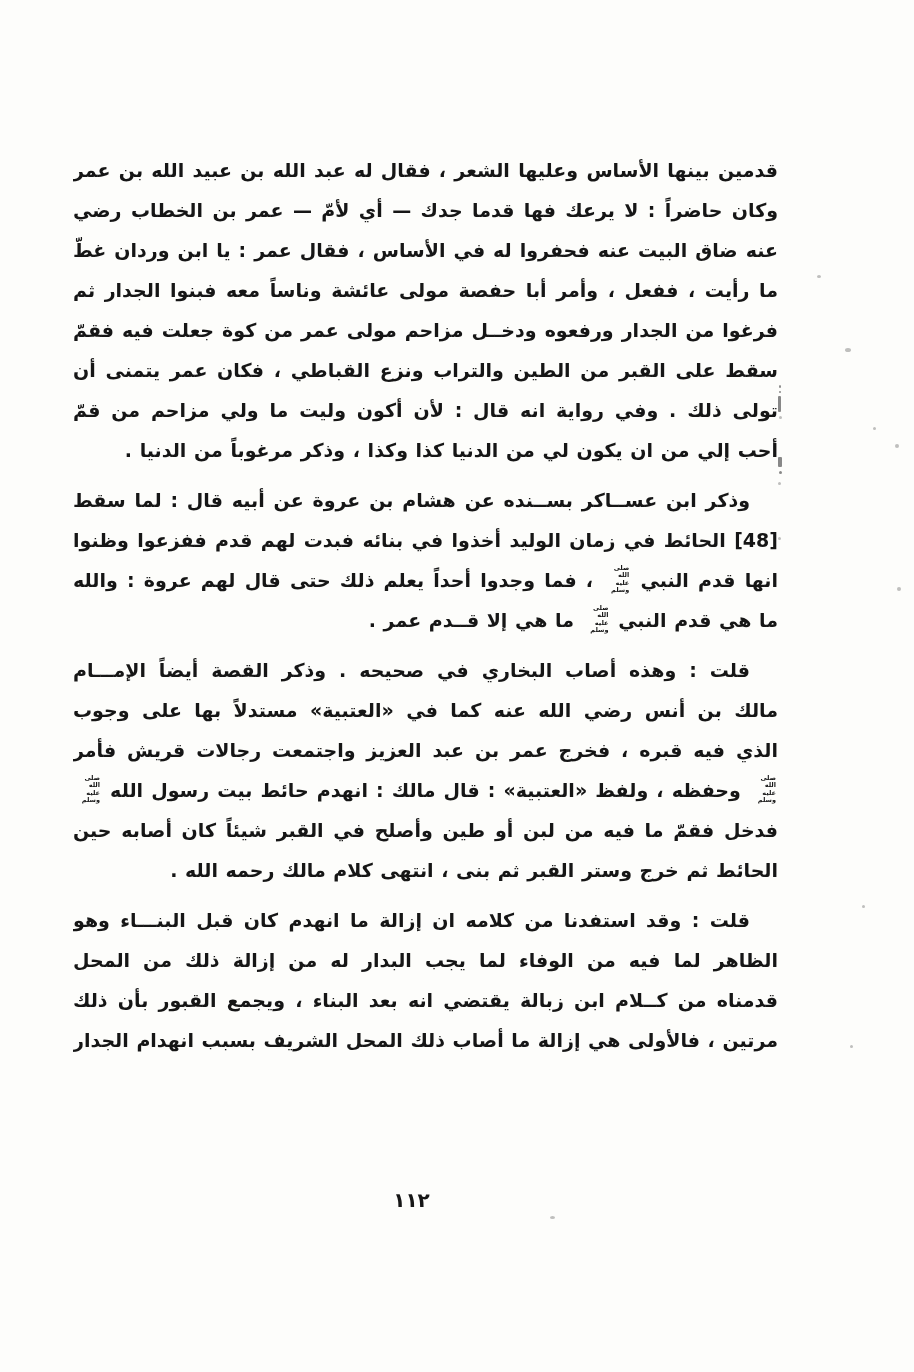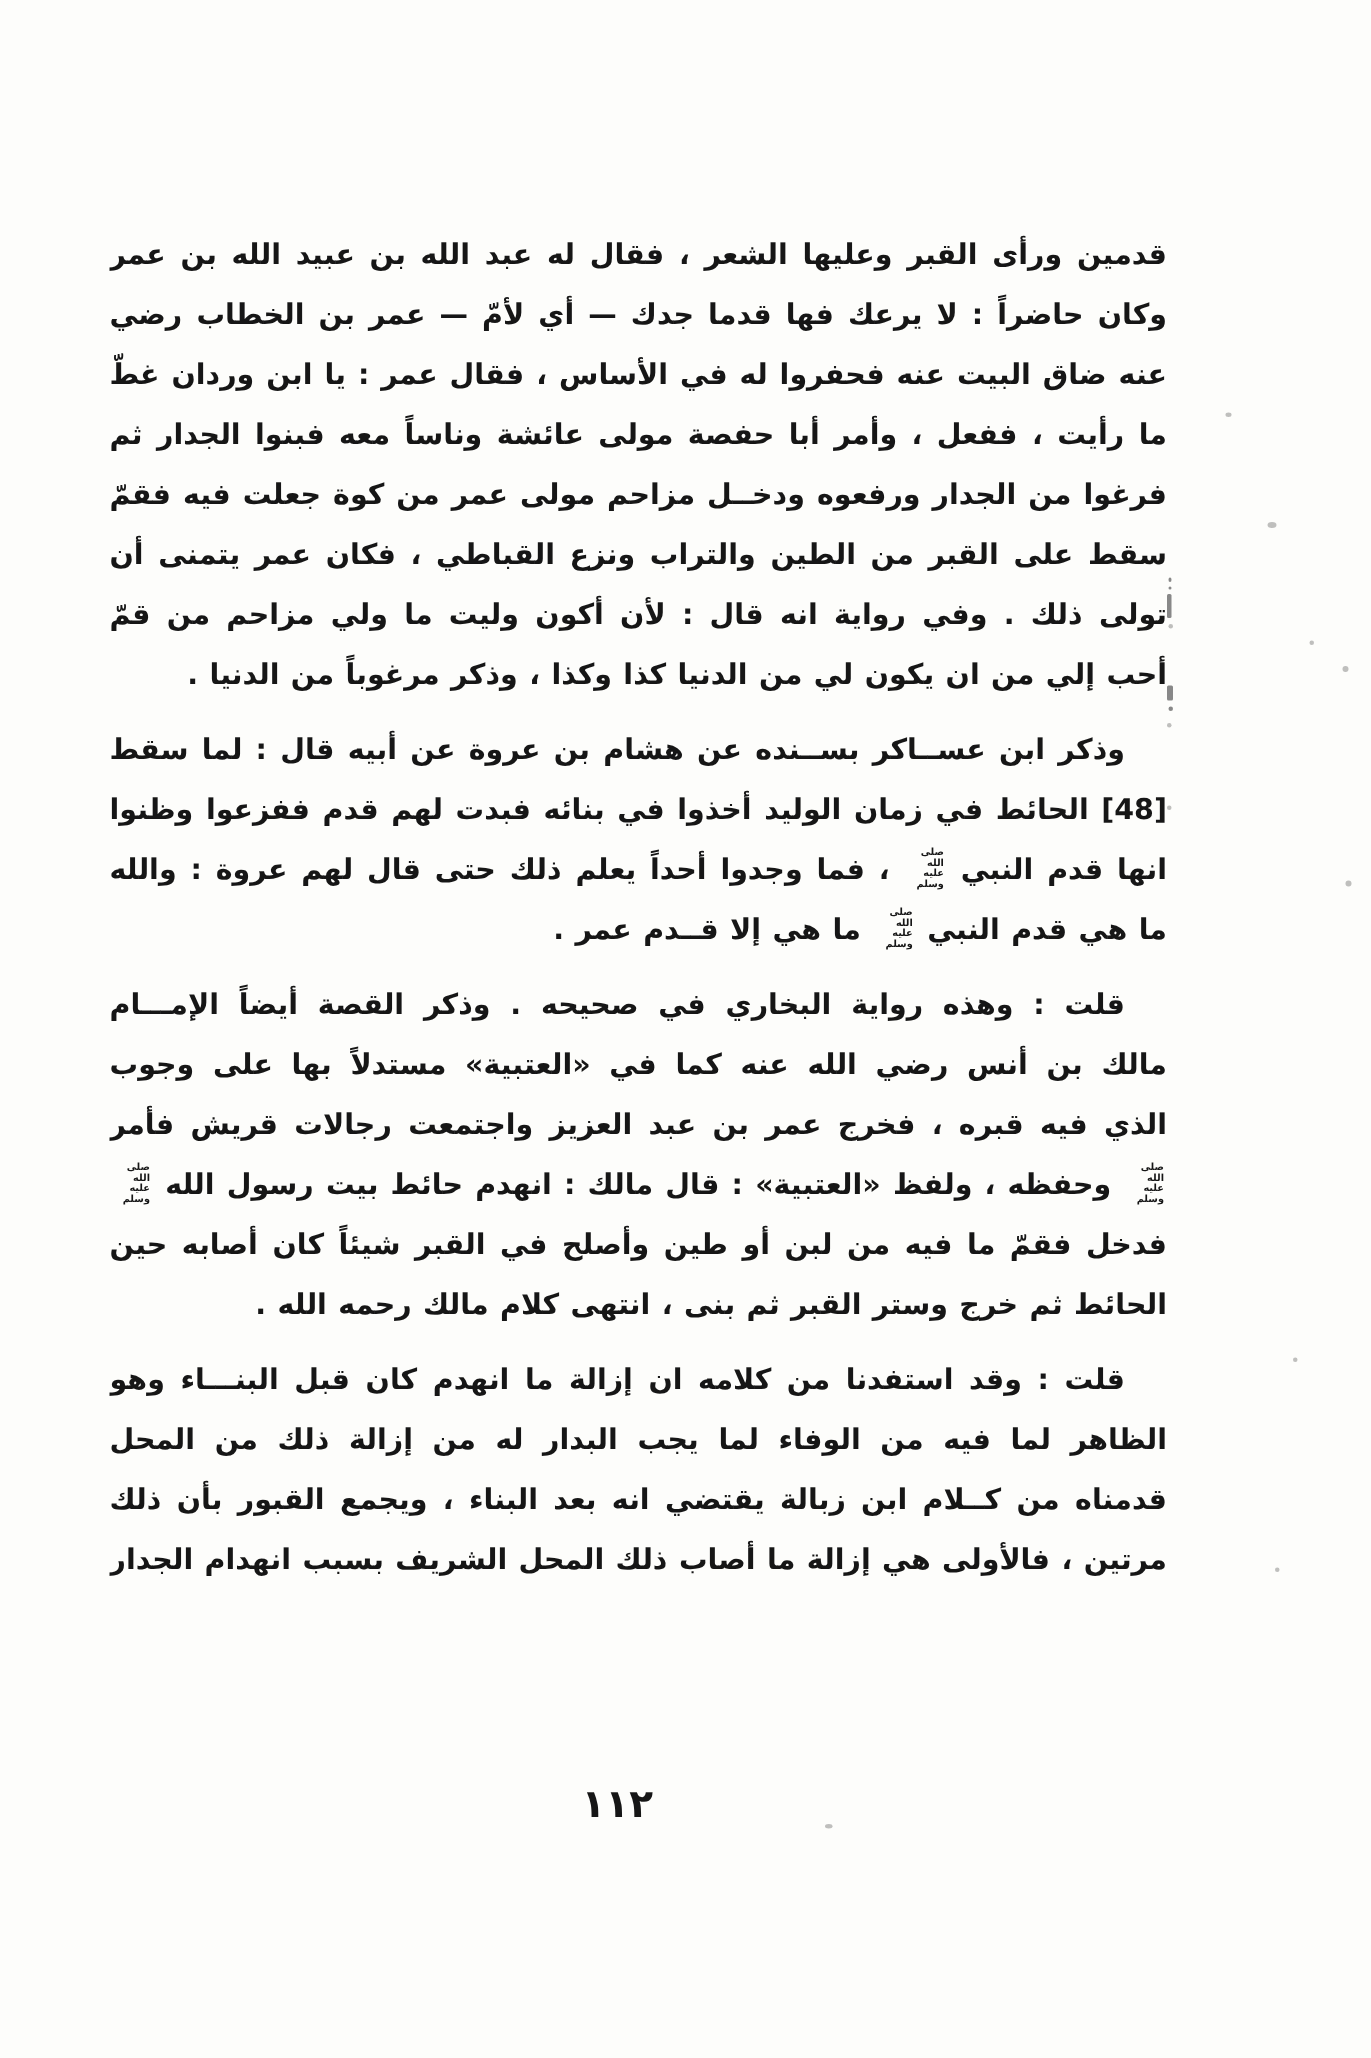--- a/index.html
+++ b/index.html
@@ -45,53 +45,53 @@
     transform:translateY(-2px);
     word-spacing:0;
     letter-spacing:0;
   }
   .page-number{
     position:absolute;
     top:1188px;left:73px;width:705px;
     text-align:center;
     font-family:"DejaVu Sans",sans-serif;
     font-weight:700;
-    font-size:26px;
+    font-size:20px;
     letter-spacing:3px;
     transform:translateX(-14px);
     direction:rtl;
   }
   .speck{position:absolute;background:#4a4a4a;border-radius:50%;opacity:.65;}
   .speck.bar{border-radius:1px;}
   .speck.faint{opacity:.35;}
 </style>
 </head>
 <body>
 
 <div class="page" style="background: rgb(253, 253, 251); color: rgb(22, 22, 22);">
 
   <div class="body-text">
       <div class="paragraph">
-        <div class="line">قدمين ورأى القبر وعليها الشعر ، فقال له عبد الله بن عبيد الله بن عمر</div>
+        <div class="line">قدمين بينها الأساس وعليها الشعر ، فقال له عبد الله بن عبيد الله بن عمر</div>
         <div class="line">وكان حاضراً : لا يرعك فها قدما جدك — أي لأمّ — عمر بن الخطاب رضي الله</div>
         <div class="line">عنه ضاق البيت عنه فحفروا له في الأساس ، فقال عمر : يا ابن وردان غطّ</div>
         <div class="line">ما رأيت ، ففعل ، وأمر أبا حفصة مولى عائشة وناساً معه فبنوا الجدار ثم لما</div>
         <div class="line">فرغوا من الجدار ورفعوه ودخــل مزاحم مولى عمر من كوة جعلت فيه فقمّ ما</div>
         <div class="line">سقط على القبر من الطين والتراب ونزع القباطي ، فكان عمر يتمنى أن لو كان</div>
         <div class="line">تولى ذلك . وفي رواية انه قال : لأن أكون وليت ما ولي مزاحم من قمّ القبور</div>
         <div class="line short">أحب إلي من ان يكون لي من الدنيا كذا وكذا ، وذكر مرغوباً من الدنيا .</div>
       </div>
       <div class="paragraph">
         <div class="line indent">وذكر ابن عســاكر بســنده عن هشام بن عروة عن أبيه قال : لما سقط عنهم</div>
         <div class="line">[48] الحائط في زمان الوليد أخذوا في بنائه فبدت لهم قدم ففزعوا وظنوا</div>
         <div class="line">انها قدم النبي <span class="saw">صلى الله عليه وسلم</span> ، فما وجدوا أحداً يعلم ذلك حتى قال لهم عروة : والله</div>
         <div class="line short">ما هي قدم النبي <span class="saw">صلى الله عليه وسلم</span> ما هي إلا قــدم عمر .</div>
       </div>
       <div class="paragraph">
-        <div class="line indent">قلت : وهذه رواية البخاري في صحيحه . وذكر القصة أيضاً الإمـــام</div>
+        <div class="line indent">قلت : وهذه أصاب البخاري في صحيحه . وذكر القصة أيضاً الإمـــام</div>
         <div class="line">مالك بن أنس رضي الله عنه كما في «العتبية» مستدلاً بها على وجوب تعظيم النبي</div>
         <div class="line">الذي فيه قبره ، فخرج عمر بن عبد العزيز واجتمعت رجالات قريش فأمر</div>
         <div class="line"><span class="saw">صلى الله عليه وسلم</span> وحفظه ، ولفظ «العتبية» : قال مالك : انهدم حائط بيت رسول الله <span class="saw">صلى الله عليه وسلم</span></div>
         <div class="line">فدخل فقمّ ما فيه من لبن أو طين وأصلح في القبر شيئاً كان أصابه حين انهدم</div>
         <div class="line short">الحائط ثم خرج وستر القبر ثم بنى ، انتهى كلام مالك رحمه الله .</div>
       </div>
       <div class="paragraph">
         <div class="line indent">قلت : وقد استفدنا من كلامه ان إزالة ما انهدم كان قبل البنـــاء وهو</div>
         <div class="line">الظاهر لما فيه من الوفاء لما يجب البدار له من إزالة ذلك من المحل المقدس وما</div>
         <div class="line">قدمناه من كــلام ابن زبالة يقتضي انه بعد البناء ، ويجمع القبور بأن ذلك فعل</div>

